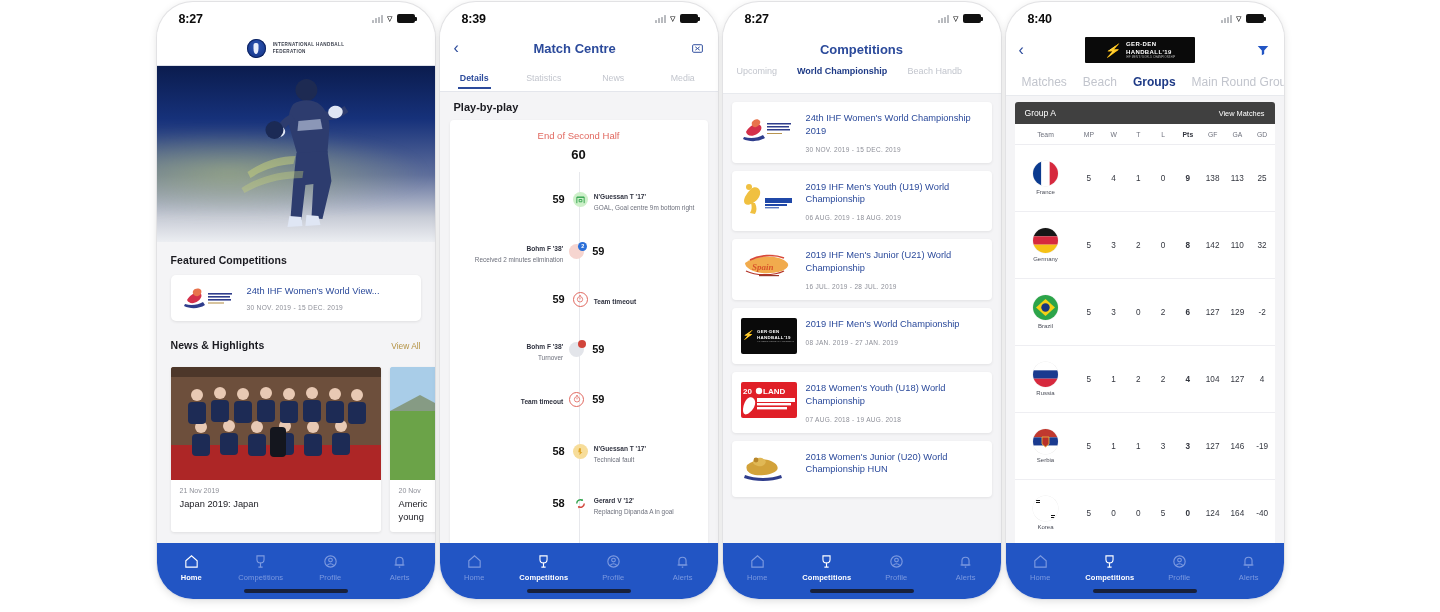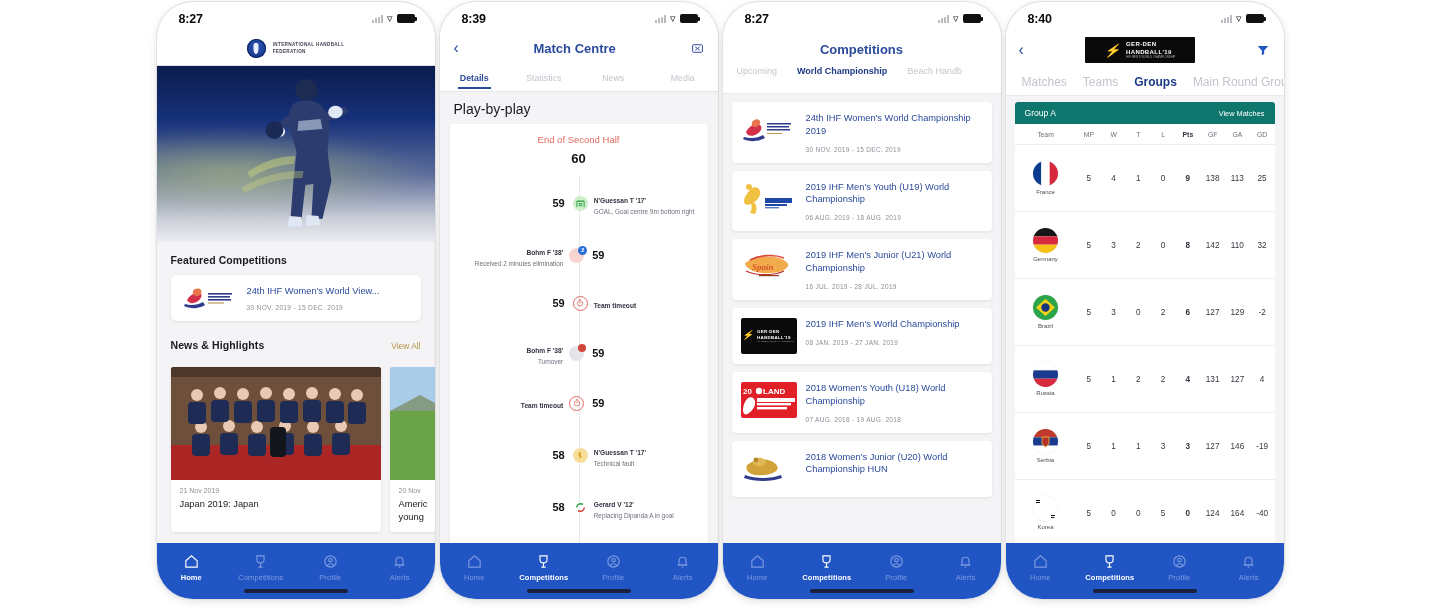--- a/index.html
+++ b/index.html
@@ -121,21 +121,21 @@
   .news-date { font-size:7px; color:#8d8f98; }
   .news-title{ font-size:9.3px; color:#1a1a20; margin-top:4px; line-height:1.35;}
 
   
   .s2-nav { height:32px; background:#fff; display:flex; align-items:center; justify-content:space-between; padding:0 14px;}
   .chev { color:#2b4a9b; font-size:16px; line-height:1; font-weight:300;}
   .segtabs { height:28px; background:#fff; display:flex; align-items:center; border-bottom:1px solid #e4e6ec; }
   .segtab { flex:1; text-align:center; font-size:8.8px; color:#c2c5cd; position:relative;}
   .segtab.on { color:#2b4a9b; font-weight:700;}
   .segtab.on:after{content:"";position:absolute;left:26%;right:26%;bottom:-6px;height:2px;background:#2b4a9b;}
-  .pbp-label { font-size:14px; font-weight:400; color:#1a1a20; padding:9px 14px 7px 14px;}
+  .pbp-label { font-size:11px; font-weight:700; color:#1a1a20; padding:9px 14px 7px 14px;}
   .pbp-card { margin:0 10px; background:#fff; border-radius:4px; padding:10px 0 0 0; height:460px; position:relative; overflow:hidden; box-shadow:0 1px 3px rgba(0,0,0,.07);}
   .pbp-head { text-align:center; font-size:9.5px; color:#e1685f; }
   .pbp-score { text-align:center; font-size:13px; font-weight:700; color:#111; margin-top:6px;}
   .pbp-line { position:absolute; left:50%; top:52px; bottom:0; width:1px; background:#e7e8ec;}
   .ev { display:flex; align-items:center; margin-top:14px; position:relative; min-height:30px;}
   .ev .min { font-size:11px; font-weight:700; color:#111; }
   .ev-ic { width:15px;height:15px;border-radius:50%; display:flex;align-items:center;justify-content:center; font-size:8px;}
   .ev-txt-n { font-size:6.6px; font-weight:700; color:#303340; line-height:1.35;}
   .ev-txt-d { font-size:6.4px; color:#6d707c; line-height:1.4; margin-top:1px;}
   .ev.right { padding-left:50%; gap:6px; }
@@ -156,21 +156,21 @@
 
   
   .s4-nav { height:36px; background:#fff; display:flex; align-items:center; justify-content:space-between; padding:0 13px;}
   .s4-logo { width:110px; height:26px; background:#0a0a0a; border-radius:1px; display:flex; align-items:center; justify-content:center; gap:5px;}
   .s4-logo .mark { color:#fff; font-size:13px; font-weight:700; font-style:italic; line-height:1;}
   .s4-logo .txt { color:#fff; font-size:6px; font-weight:700; line-height:1.25; letter-spacing:.4px;}
   .s4-logo .sub { color:#b9b9b9; font-size:2.6px; letter-spacing:.2px;}
   .s4-tabs { height:28px; background:#fff; display:flex; align-items:center; padding:0 8px; border-bottom:1px solid #e8eaee; overflow:hidden;}
   .s4-tab { font-size:12px; color:#c2c5cd; padding:0 8px; white-space:nowrap;}
   .s4-tab.on { color:#1e3a86; font-weight:700;}
-  .grp-head { margin:6px 9px 0 9px; height:22px; background:#0f766e; border-radius:3px 3px 0 0; display:flex; align-items:center; justify-content:space-between; padding:0 10px;}
+  .grp-head { margin:6px 9px 0 9px; height:22px; background:#404040; border-radius:3px 3px 0 0; display:flex; align-items:center; justify-content:space-between; padding:0 10px;}
   .grp-head .t { color:#fff; font-size:8.6px; font-weight:400;}
   .grp-head .v { color:#fff; font-size:7.4px; }
   .tbl { margin:0 9px; background:#fff; border-radius:0 0 3px 3px; }
   .trow { display:flex; align-items:center; height:22px; border-bottom:1px solid #ededf1; }
   .trow.hdr { height:21px; }
   .tc { font-size:7px; color:#6d707c; text-align:center; flex:1; }
   .tc.team { flex:0 0 62px; text-align:center;}
   .trow.hdr .tc { font-size:6.8px; }
   .trow.hdr .tc.pts { font-weight:700; color:#33363f;}
   .drow { display:flex; align-items:center; height:67px; background:#fff; border-bottom:1px solid #eeeef2;}
@@ -709,21 +709,21 @@
             <span class="sub" style="display:block;">IHF MEN'S WORLD CHAMPIONSHIP</span>
           </span>
         </span>
         <svg width="14" height="14" viewBox="0 0 24 24" fill="#2255c4">
           <path d="M3 5h18l-7 8v6l-4 2v-8z"></path>
         </svg>
       </div>
 
       <div class="s4-tabs">
         <span class="s4-tab">Matches</span>
-        <span class="s4-tab">Teams</span>
+        <span class="s4-tab">Beach</span>
         <span class="s4-tab on">Groups</span>
         <span class="s4-tab">Main Round Groups</span>
       </div>
 
       <div class="grp-head">
         <span class="t">Group A</span>
         <span class="v">View Matches</span>
       </div>
 
       <div class="tbl">
@@ -811,21 +811,21 @@
                   <rect y="16.67" width="25" height="8.33" fill="#d6293e"></rect>
                 </svg>
             </span>
             <span class="fname">Russia</span>
           </span>
           <span class="dcell">5</span>
           <span class="dcell">1</span>
           <span class="dcell">2</span>
           <span class="dcell">2</span>
           <span class="dcell b">4</span>
-          <span class="dcell">131</span>
+          <span class="dcell">104</span>
           <span class="dcell">127</span>
           <span class="dcell">4</span>
         </div>
 
         <div class="drow">
           <span class="dteam">
             <span class="flag">
               <svg viewBox="0 0 25 25" width="25" height="25">
                   <rect width="25" height="8.33" fill="#c0392f"></rect>
                   <rect y="8.33" width="25" height="8.34" fill="#1a3a8f"></rect>

